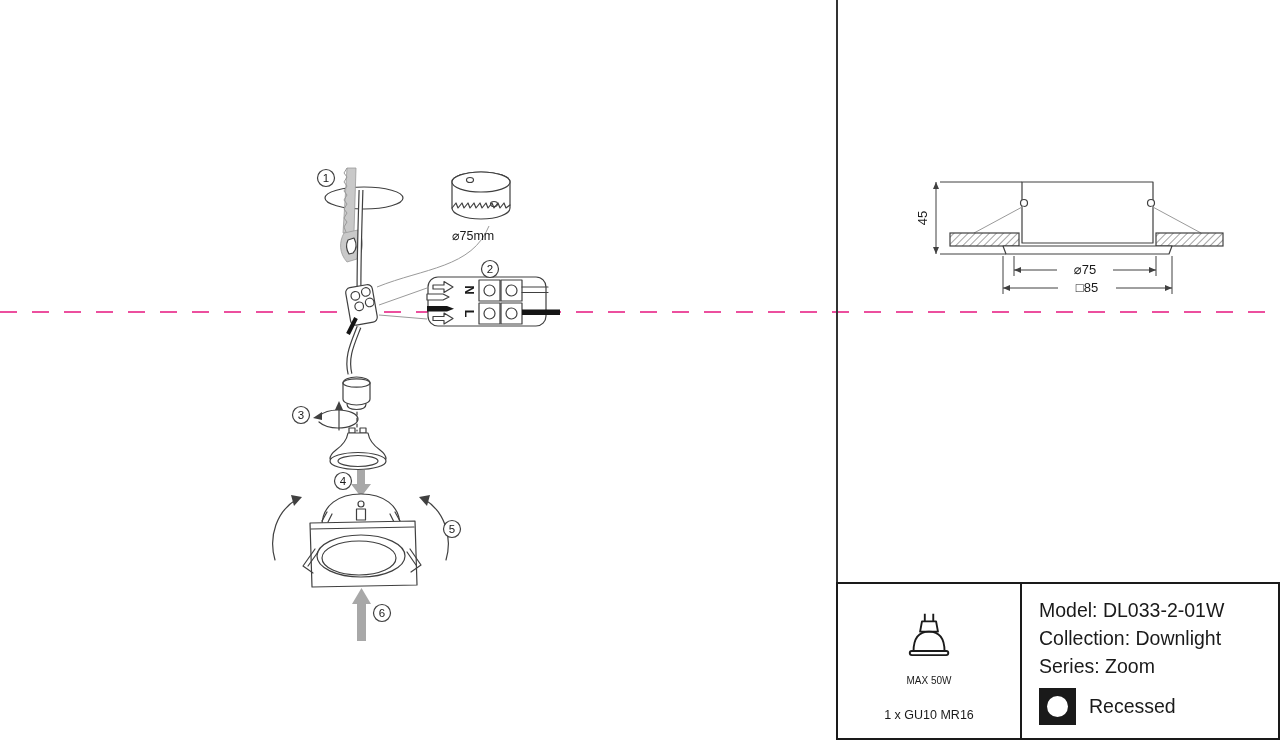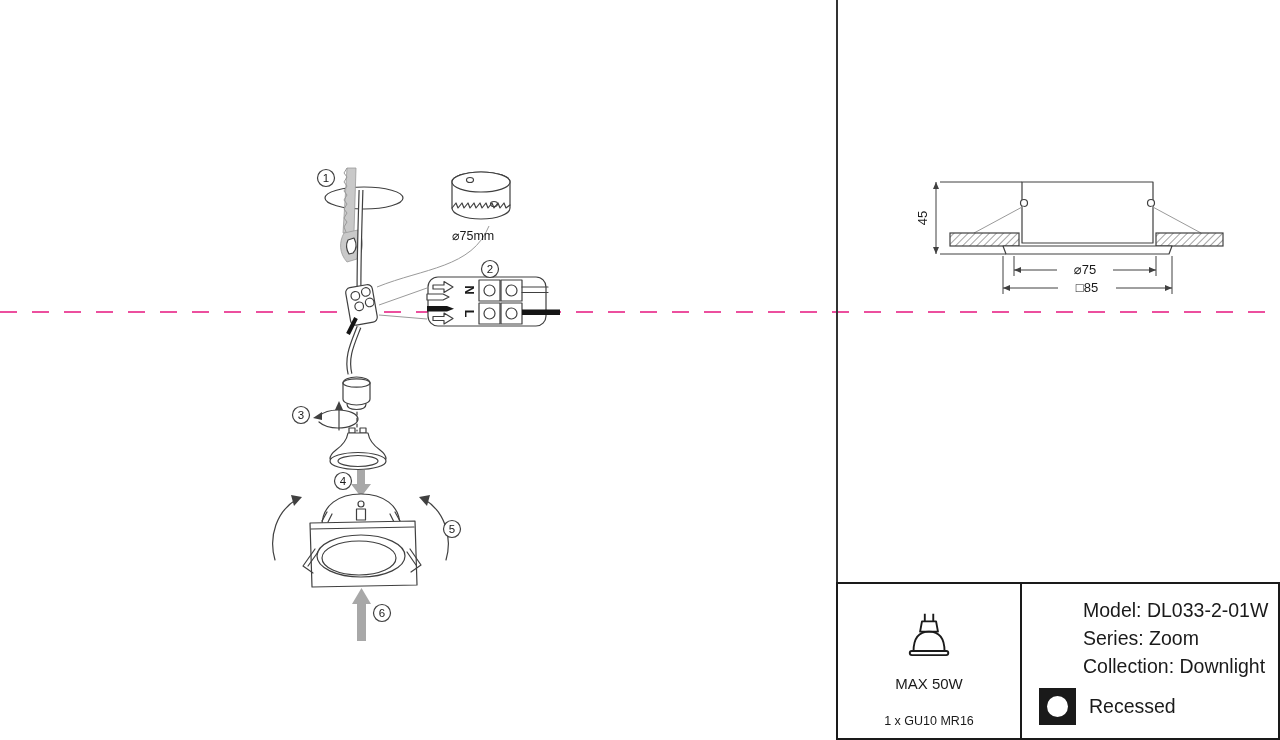--- a/index.html
+++ b/index.html
@@ -26,24 +26,24 @@
   .dim{stroke:#404040;stroke-width:1;fill:none;}
   .num{font-size:11.5px;fill:#1a1a1a;text-anchor:middle;}
   .lbl{font-size:12.5px;fill:#1a1a1a;}
   .nl{font-size:12.5px;font-weight:bold;fill:#1a1a1a;text-anchor:middle;}
   .dimlbl{font-size:13px;fill:#1a1a1a;}
   
   .spec-box{position:absolute;left:836px;top:582px;width:444px;height:158px;box-sizing:border-box;
     border:2px solid #1a1a1a;background:#fff;display:flex;z-index:3;}
   .spec-left{width:184px;box-sizing:border-box;border-right:2px solid #1a1a1a;
     text-align:center;padding-top:27px;}
-  .sp-line1{margin-top:13px;font-size:15px;}
+  .sp-line1{margin-top:13px;font-size:10px;}
   .sp-line2{margin-top:22px;font-size:12.5px;}
   .spec-right{flex:1;padding:12px 0 0 17px;font-size:19.5px;}
-  .info-line{line-height:28px;margin-left:44px;}
+  .info-line{line-height:28px;}
   .mount-row{margin-top:8px;display:flex;align-items:center;}
   .recessed-icon{width:37px;height:37px;background:#1a1a1a;display:inline-flex;
     align-items:center;justify-content:center;}
   .recessed-circle{width:21px;height:21px;background:#fff;border-radius:50%;}
   .mount-label{margin-left:13px;}
 </style>
 </head>
 <body>
 
 <div class="page">
@@ -192,22 +192,22 @@
           <path d="M17,11 h15 l2,11 h-19 z"></path>
           <path d="M8,43 C8,28 15,22 24.5,22 C34,22 41,28 41,43"></path>
           <rect x="4" y="42.5" width="41" height="4.5" rx="2.2"></rect>
         </g>
       </svg>
       <div class="sp-line1">MAX 50W</div>
       <div class="sp-line2">1 x GU10 MR16</div>
     </div>
     <div class="spec-right">
       <div class="info-line">Model: DL033-2-01W</div>
+      <div class="info-line">Collection: Downlight</div>
       <div class="info-line">Series: Zoom</div>
-      <div class="info-line">Collection: Downlight</div>
       <div class="mount-row">
         <span class="recessed-icon">
           <span class="recessed-circle"></span>
         </span>
         <span class="mount-label">Recessed</span>
       </div>
     </div>
   </div>
 </div>
 

